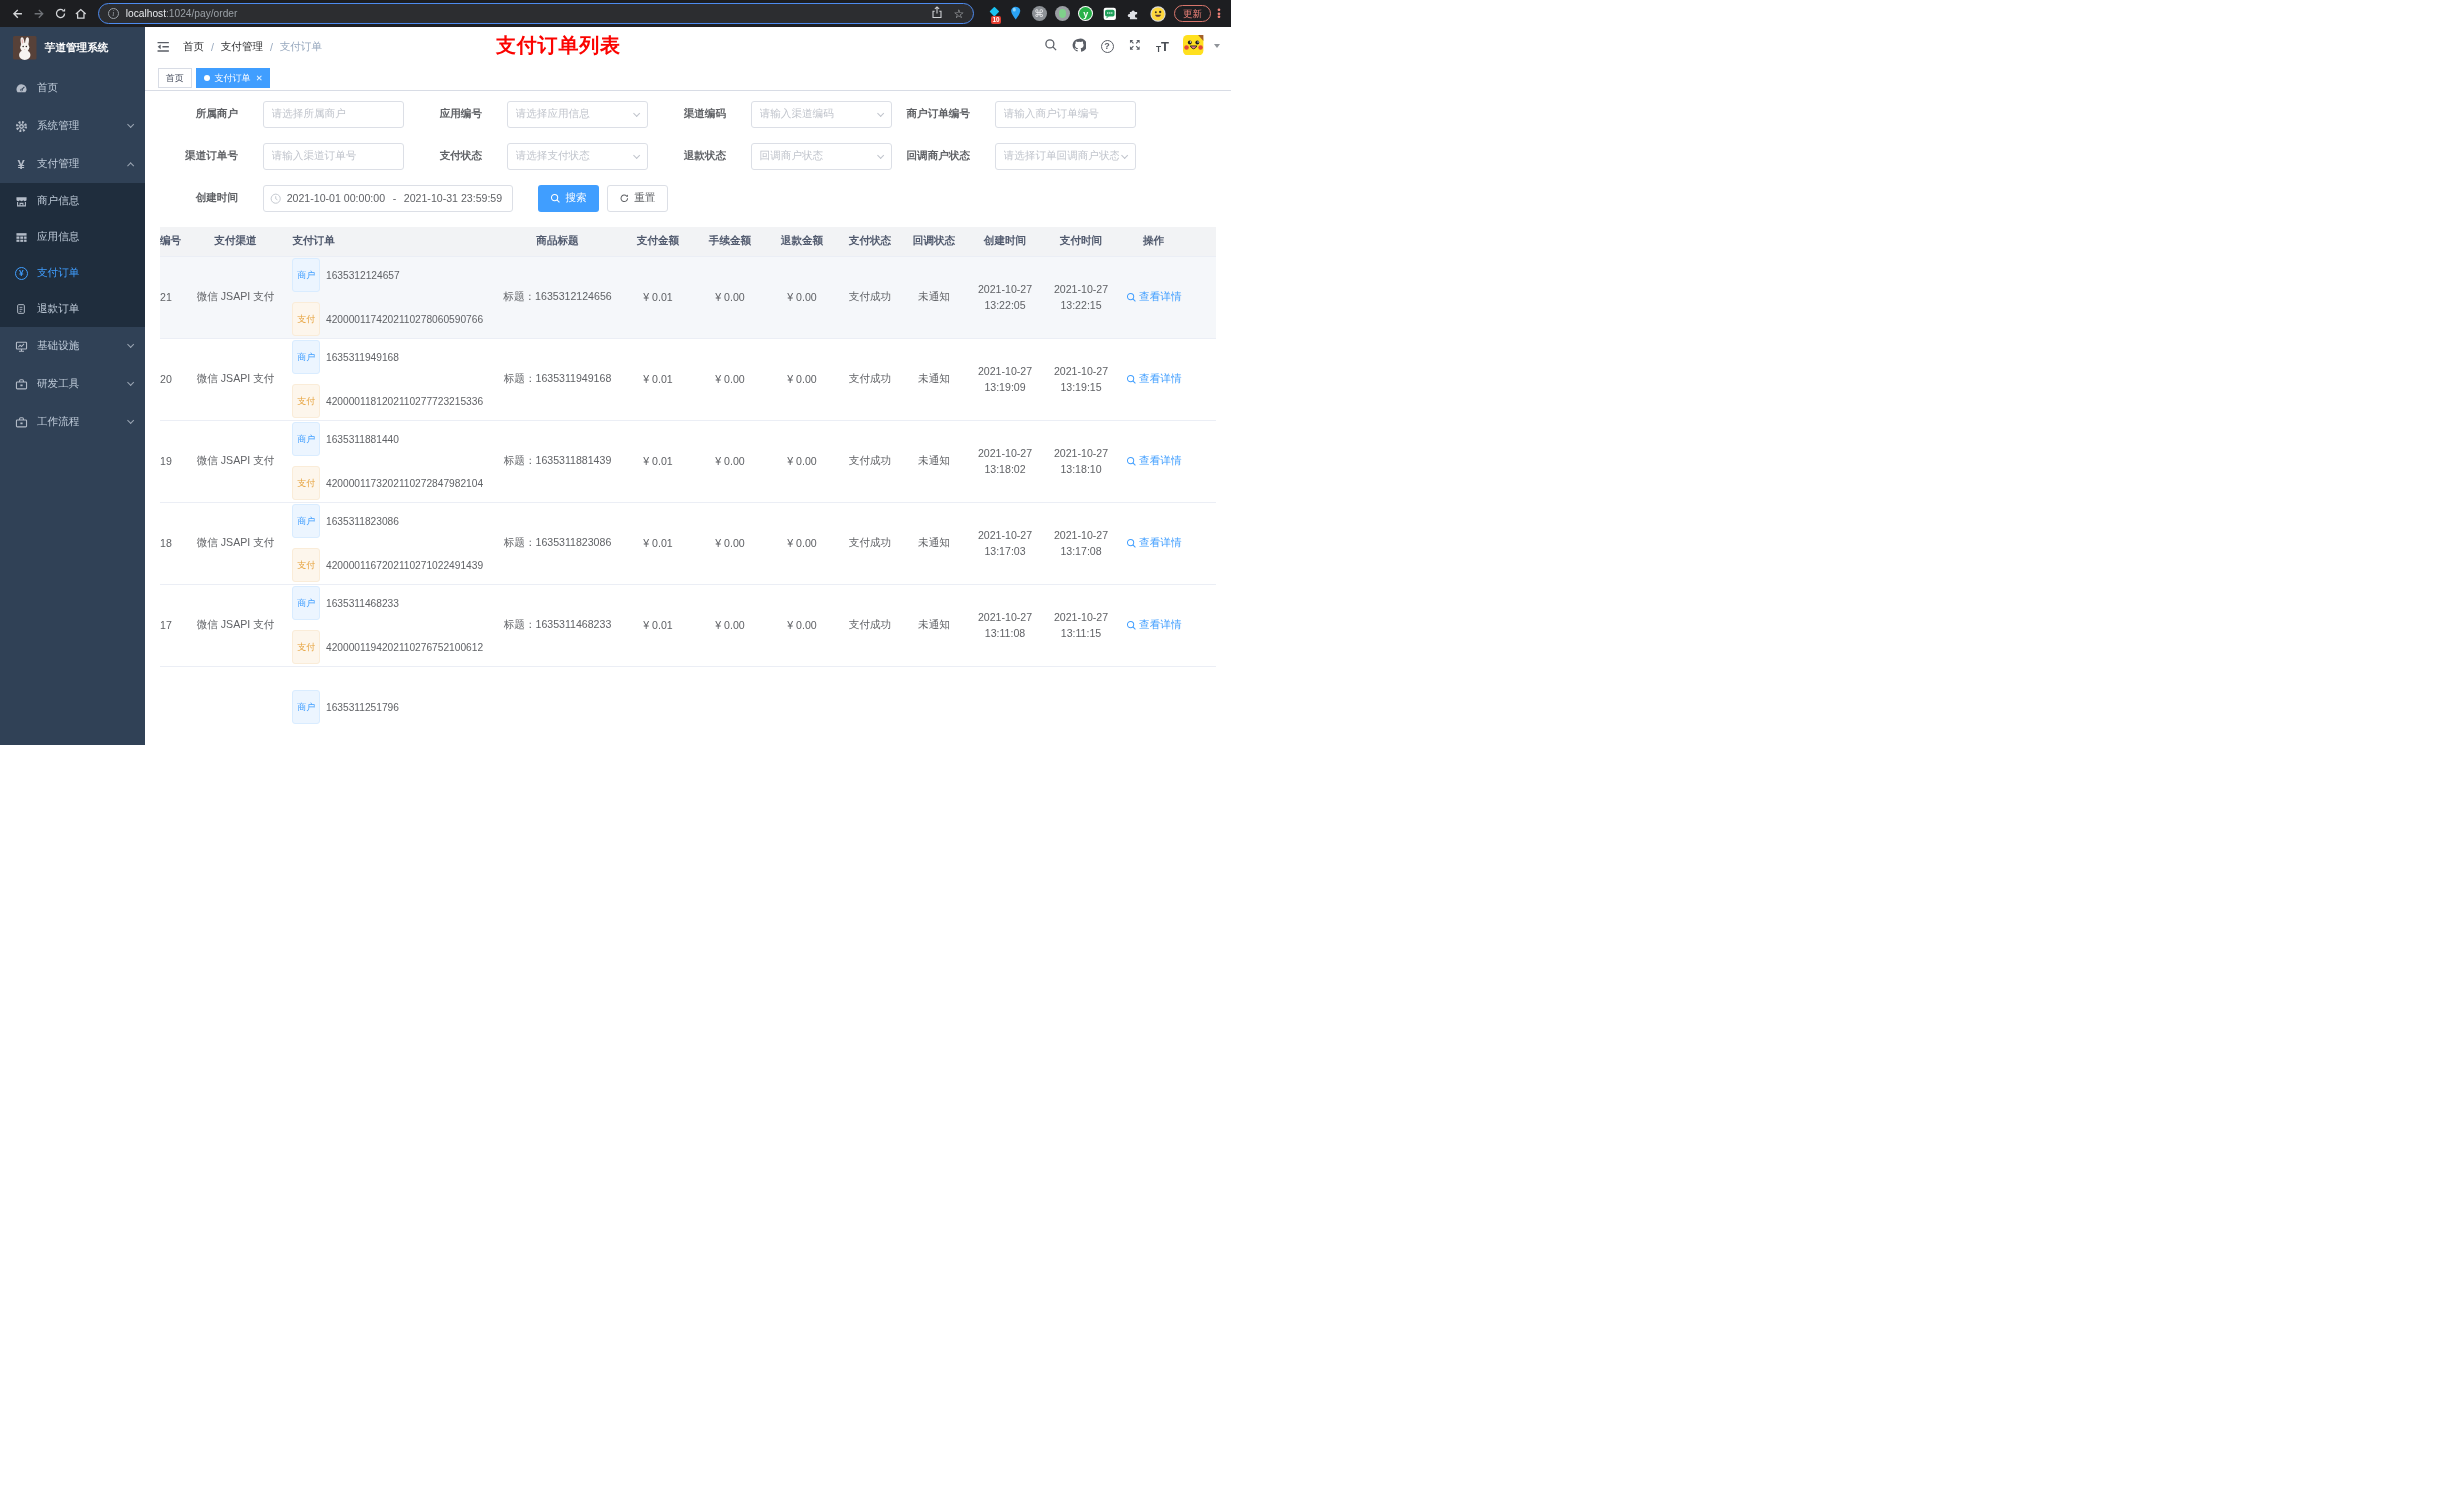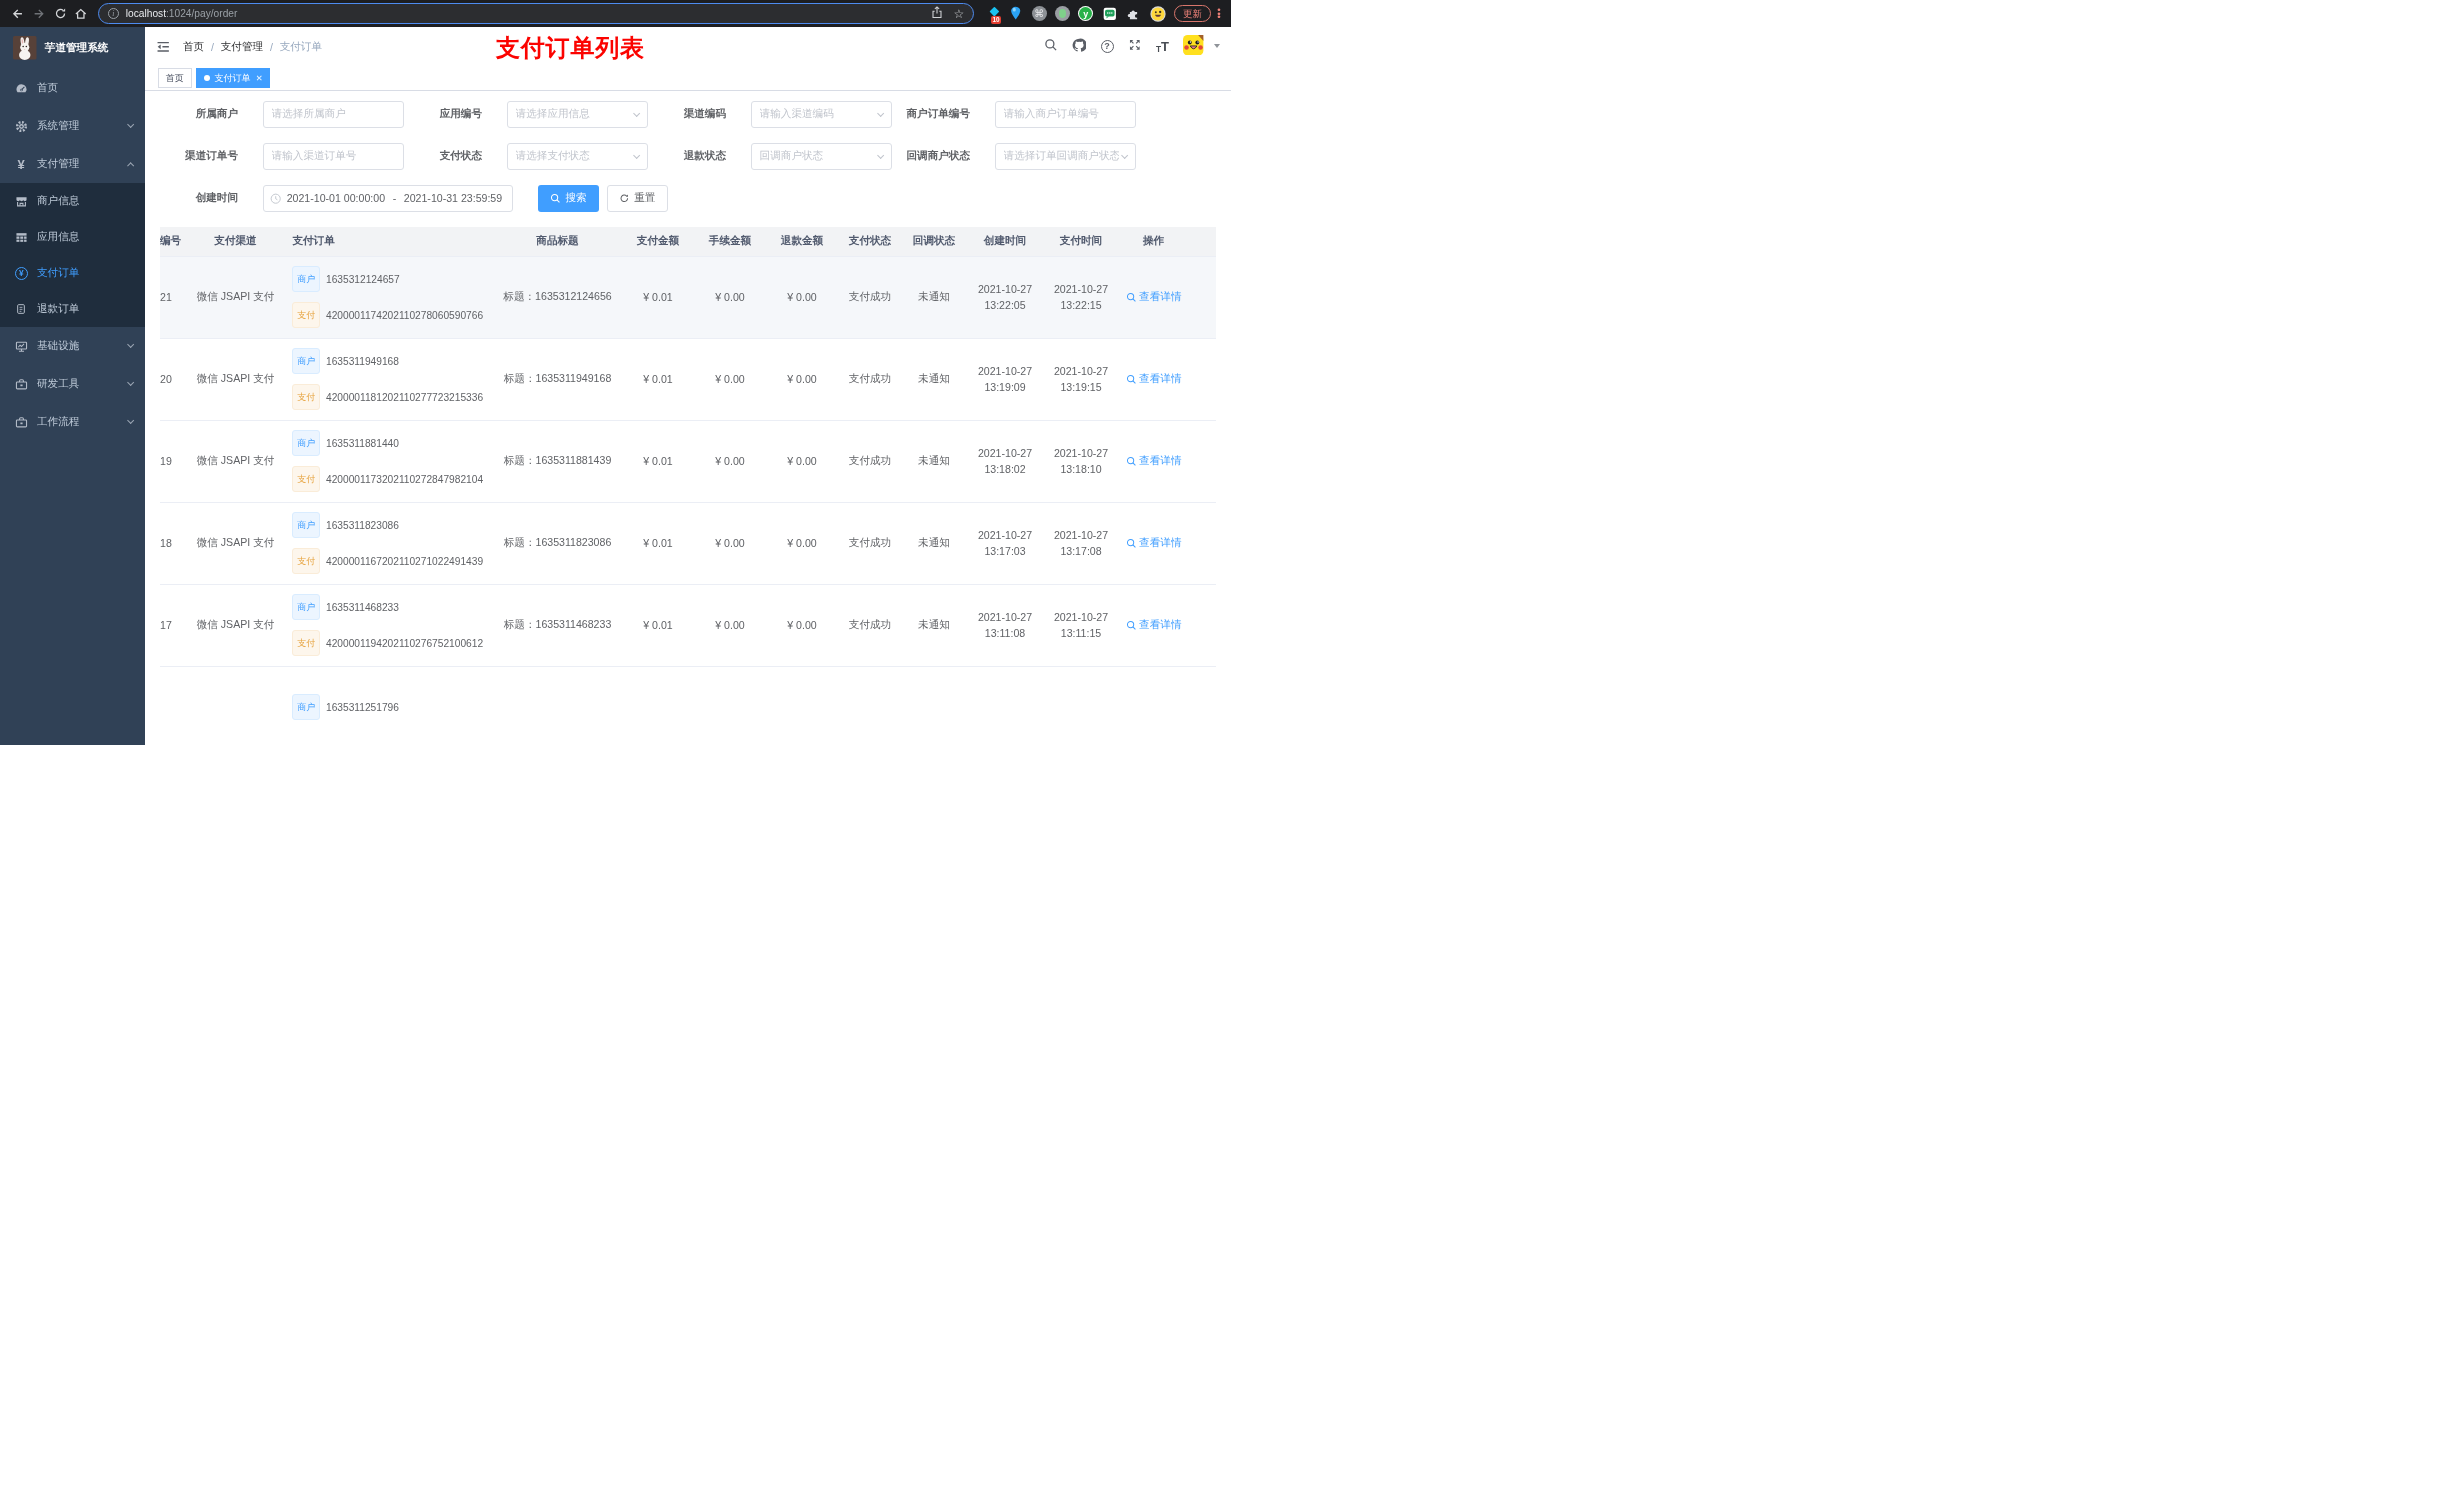--- a/index.html
+++ b/index.html
@@ -66,21 +66,21 @@
   .bc-sep { color:#97a8be; }
   .bc-item.current { color:#97a8be; }
   .nav-right { margin-left:auto; display:flex; align-items:center; gap:14.4px; color:#5a5e66; }
   .qmark { width:13px; height:13px; border:1.2px solid #5a5e66; border-radius:50%; font-size:9px; font-weight:bold;
     display:flex; align-items:center; justify-content:center; }
   .font-ic { font-weight:bold; color:#4a4e55; display:flex; align-items:flex-end; line-height:1; }
   .font-ic .t1 { font-size:8.3px; }
   .font-ic .t2 { font-size:13px; }
   .caret-down { width:0; height:0; border-left:3.4px solid transparent; border-right:3.4px solid transparent; border-top:4.2px solid #8f9399; margin-left:-4.5px; }
 
-  .annotation { position:absolute; left:351px; top:4.5px; font-size:24px; font-weight:900; color:#fb0300;
+  .annotation { position:absolute; left:351px; top:4.5px; font-size:20px; font-weight:900; color:#fb0300;
     letter-spacing:0.8px; z-index:9; white-space:nowrap; }
 
   
   .tabstrip { height:25px; background:#fff; border-bottom:0.8px solid #d8dce5; box-shadow:0 0.8px 2.3px rgba(0,0,0,.06);
     display:flex; align-items:center; padding:0 13px; gap:4.5px; flex:0 0 auto; }
   .tag-tab { height:19.7px; display:inline-flex; align-items:center; padding:0 6.8px; background:#fff; border:0.8px solid #d8dce5;
     color:#495060; font-size:9px; cursor:pointer; }
   .tag-tab.active { background:#409eff; border-color:#409eff; color:#fff; }
   .tag-dot { width:6px; height:6px; border-radius:50%; background:#fff; margin-right:4.5px; }
   .tag-close { margin-left:5.3px; font-size:8.3px; opacity:.9; }
@@ -114,21 +114,21 @@
   .table { font-size:10.6px; color:#606266; }
   .thead { display:flex; background:#f2f3f5; border-bottom:0.8px solid #ebeef5; height:30px; }
   .th { display:flex; align-items:center; justify-content:center; font-weight:bold; color:#515a6e; white-space:nowrap; overflow:hidden; }
   .tr { display:flex; border-bottom:0.8px solid #ebeef5; height:82px; background:#fff; }
   .tr.hl { background:#f5f7fa; }
   .td { display:flex; align-items:center; justify-content:center; height:100%; overflow:hidden; white-space:nowrap; }
   .td.left { justify-content:flex-start; }
   .td.col { flex-direction:column; justify-content:center; }
   .order-cell { align-items:flex-start; padding-left:11.4px; gap:9.8px; }
   .badge-line { display:flex; align-items:center; gap:6px; }
-  .mini-tag { height:26px; display:inline-flex; align-items:center; padding:0 3.8px; border-radius:3px; font-size:9px; flex:0 0 auto; }
+  .mini-tag { height:34px; display:inline-flex; align-items:center; padding:0 3.8px; border-radius:3px; font-size:9px; flex:0 0 auto; }
   .mini-tag.m { background:#ecf5ff; border:0.8px solid #d9ecff; color:#409eff; }
   .mini-tag.p { background:#fdf6ec; border:0.8px solid #faecd8; color:#e6a23c; }
   .num { font-size:10.2px; color:#606266; }
   .time2 { line-height:16.7px; text-align:center; }
   .act-link { color:#409eff; display:inline-flex; align-items:center; gap:3px; cursor:pointer; font-size:10.6px; }
 </style>
 </head>
 <body>
 
 <div class="browser">

